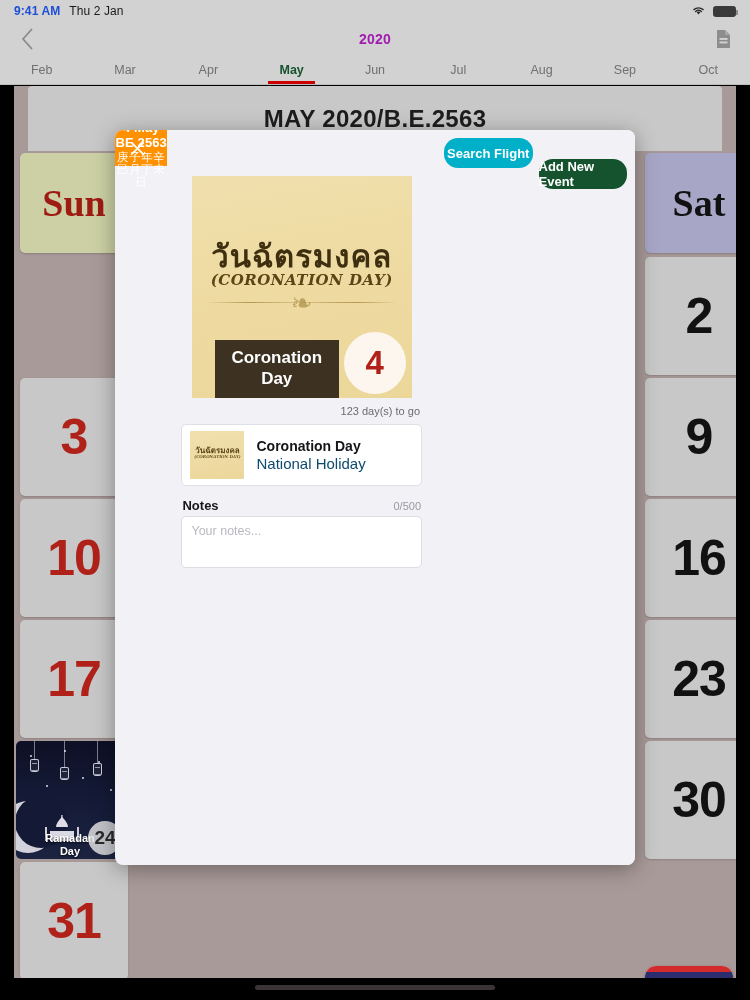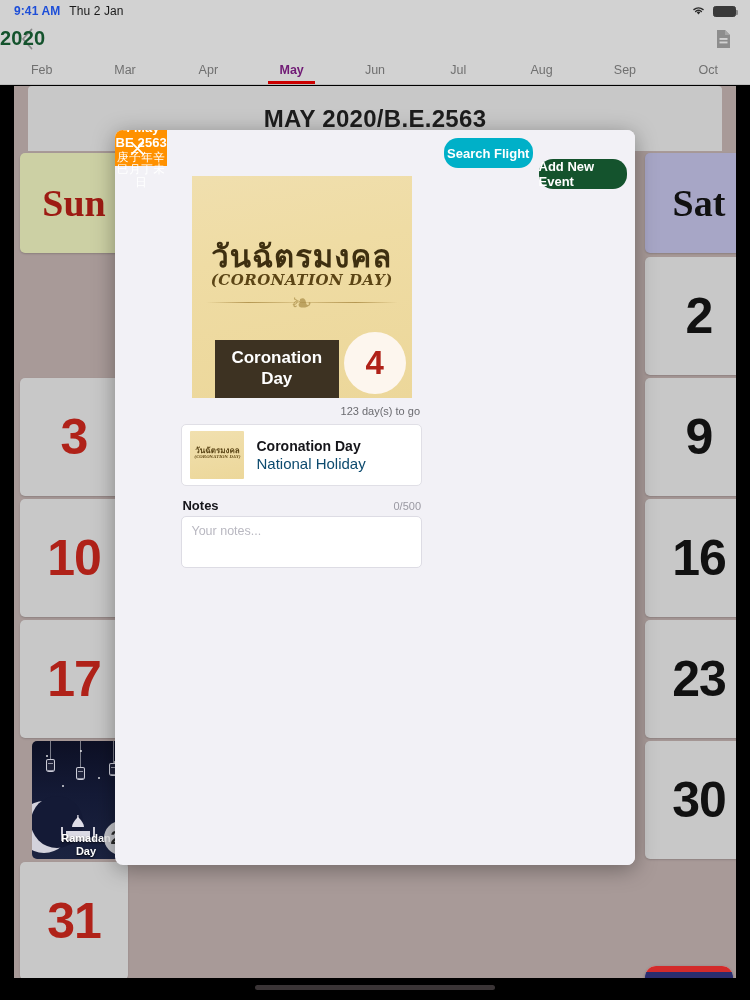--- a/index.html
+++ b/index.html
@@ -44,42 +44,42 @@
   .navbar {
     position: absolute; left: 0; top: 22px;
     width: 750px; height: 33px;
     background: #d2d2d2;
     display: flex; align-items: center;
     padding: 0 14px;
     z-index: 55;
   }
   .nav-back { width: 26px; height: 26px; display:flex; align-items:center; justify-content:center; cursor: pointer; }
   .nav-title {
-    position: absolute; left: 0; right: 0; 
-    font-size: 20px; font-weight: 700; color: #14532d; letter-spacing: .2px;
+    position: absolute; left: 0; right: 0; text-align: center;
+    font-size: 14px; font-weight: 700; color: #a21caf; letter-spacing: .2px;
     pointer-events: none;
   }
   .nav-doc { margin-left: auto; width: 26px; height: 26px; display:flex; align-items:center; justify-content:center; cursor:pointer; z-index:2;}
 
   
   .monthbar {
     position: absolute; left: 0; top: 55px;
     width: 750px; height: 30px;
     background: #d2d2d2;
     display: flex; align-items: stretch;
     border-bottom: 1px solid #bcbcbc;
     z-index: 50;
   }
   .mtab {
     flex: 1 1 0;
     display: flex; align-items: center; justify-content: center;
     font-size: 12.5px; color: #707070; font-weight: 500;
     position: relative; cursor: pointer;
   }
-  .mtab.active { color: #701a75; font-weight: 600; }
+  .mtab.active { color: #14532d; font-weight: 600; }
   .mtab.active:after {
     content: ""; position: absolute; left: 22%; right: 22%; bottom: 0;
     height: 3px; background: #cc0000;
   }
 
   
   .calpage {
     position: absolute; left: 14px; top: 86px;
     width: 722px; height: 892px;
     background: #a89a98;
@@ -122,21 +122,21 @@
     font-size: 50px; font-weight: 800; letter-spacing: -1px;
     font-family: "Liberation Sans", sans-serif;
   }
   .col-sun { left: 6px; }
   .col-sat { left: 631px; }
   .num-sun { color: #b02219; }
   .num-sat { color: #111; }
 
   
   .ramadan {
-    position: absolute; left: 18px;
+    position: absolute; left: 2px;
     width: 108px; height: 118px;
     border-radius: 5px; overflow: hidden;
     background: linear-gradient(180deg,#0d1025 0%, #141a36 45%, #1b2340 100%);
   }
   .rm-star { position:absolute; width:1.5px; height:1.5px; background:#fff; border-radius:50%; opacity:.75;}
   .rm-lantern { position: absolute; width: 1px; background: rgba(255,255,255,.45); }
   .lant-body {
     position: absolute; width: 9px; height: 13px;
     border: 1.3px solid rgba(235,235,245,.85); border-radius: 2px 2px 3px 3px;
     background: rgba(255,255,255,.06);

